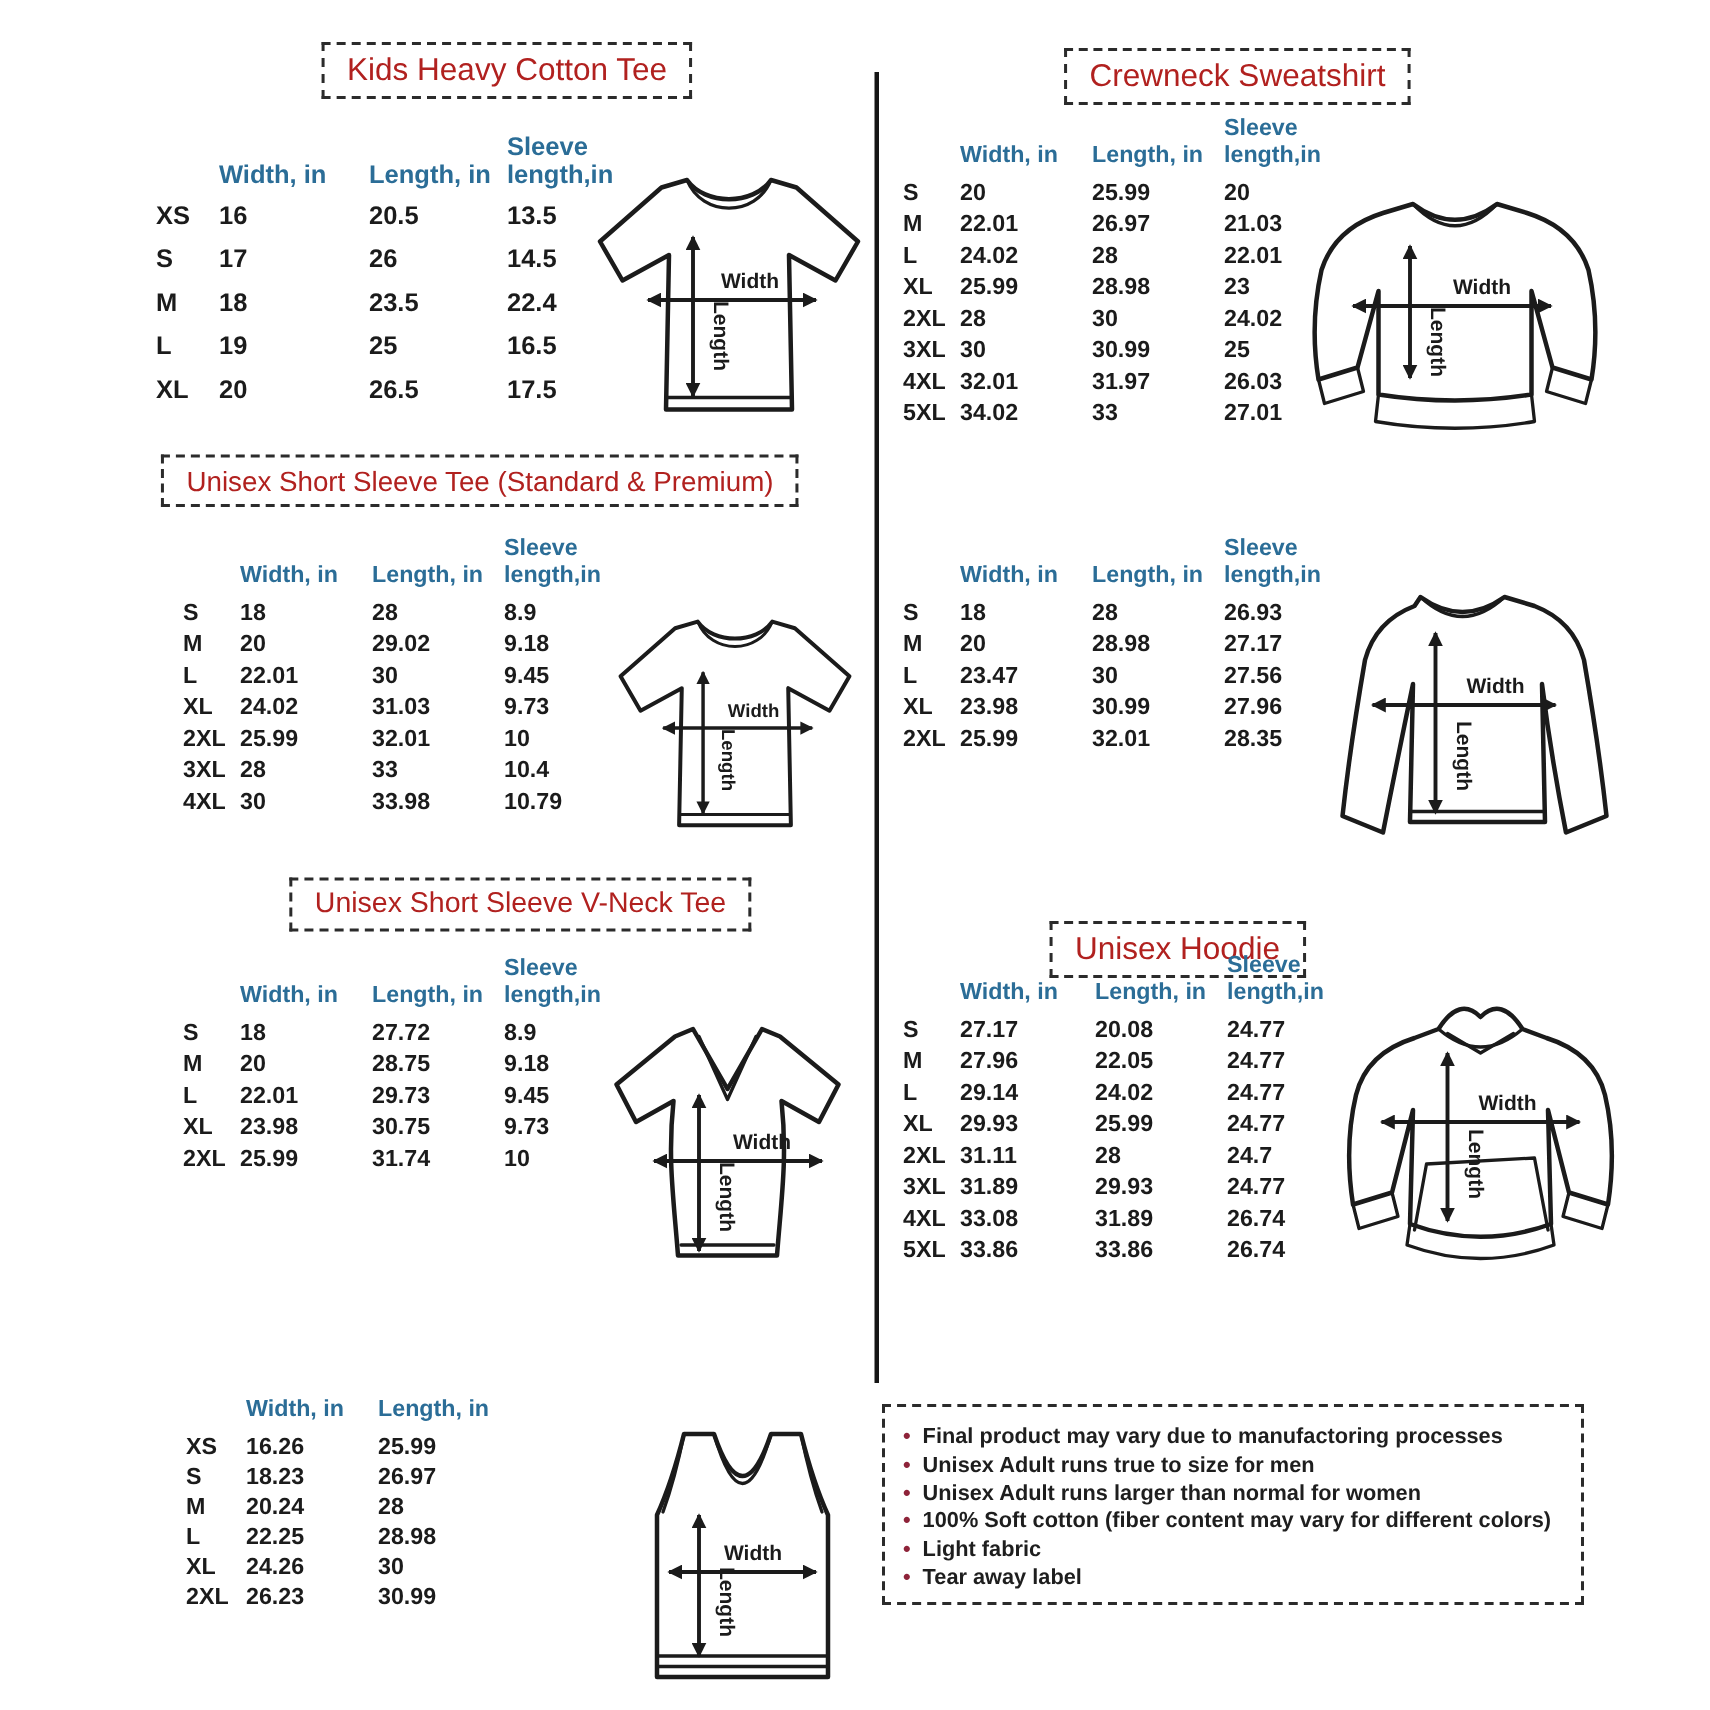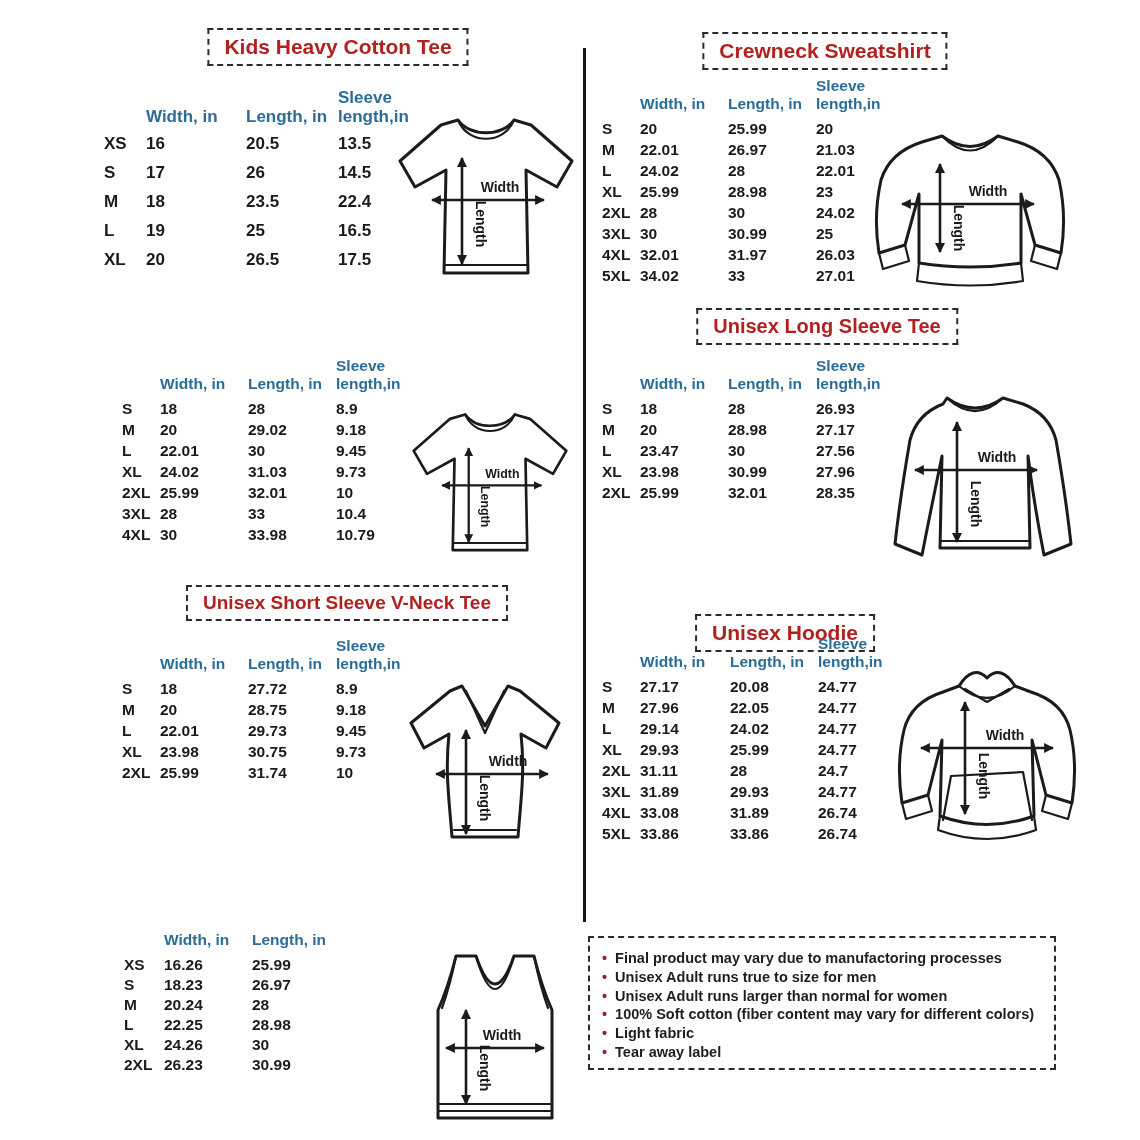--- a/index.html
+++ b/index.html
@@ -10,21 +10,21 @@
   }
   html,body{margin:0;padding:0;background:#ffffff;}
   #stage{
     position:relative;width:1140px;height:1140px;background:#ffffff;
     font-family:"Liberation Sans",sans-serif;color:var(--ink);overflow:hidden;
   }
   .panel{position:absolute;}
   .title-box{
     position:absolute;transform:translateX(-50%);
     border:2.5px dashed #2b2b2b;background:#fff;color:var(--red);
-    font-weight:bold;white-space:nowrap;padding:5px 15px;line-height:1.15;
+    font-weight:normal;white-space:nowrap;padding:5px 15px;line-height:1.15;
   }
   .t21{font-size:21px;} .t20{font-size:20px;} .t19{font-size:19px;} .t185{font-size:18.5px;}
   .size-table{position:absolute;display:grid;font-weight:bold;}
   .t-lg{font-size:17px;} .t-sm{font-size:15.5px;}
   .th{
     color:var(--blue);display:flex;align-items:flex-end;
     padding:0 0 8px 6px;line-height:1.12;text-align:left;
   }
   .th.corner{padding:0;}
   .td{padding-left:6px;white-space:nowrap;}
@@ -143,20 +143,21 @@
       <path class="detail" d="M39,121 L43,137 L17,145 L13,129"></path>
       <path class="detail" d="M53,139 L51,157 Q104,166 157,157 L155,139"></path>
       <line class="arrow" x1="36" y1="80" x2="168" y2="80" marker-start="url(#ah)" marker-end="url(#ah)"></line>
       <line class="arrow" x1="74" y1="40" x2="74" y2="128" marker-start="url(#ah)" marker-end="url(#ah)"></line>
       <text class="svg-label" x="122" y="72" text-anchor="middle">Width</text>
       <text class="svg-label" transform="rotate(90 88 104)" x="88" y="104" text-anchor="middle">Length</text>
     </svg>
   </div>
 
   <div class="panel" style="left:80px;top:300px;width:505px;height:275px;">
+    <div class="title-box t185" style="left:240px;top:3px;">Unisex Short Sleeve Tee (Standard &amp; Premium)</div>
     <div class="size-table t-sm" style="left:34px;top:50px;grid-template-columns:40px 88px 88px 78px;grid-template-rows:50px;grid-auto-rows:21px;">
       <div class="th corner"></div>
       <div class="th">Width, in</div>
       <div class="th">Length, in</div>
       <div class="th" style="max-width:74px;">Sleeve length,in</div>
     <div class="td size">S</div>
         <div class="td val">18</div>
         <div class="td val">28</div>
         <div class="td val">8.9</div>
         <div class="td size">M</div>
@@ -189,21 +190,20 @@
       <path class="detail" d="M70,14 C80,39 116,39 126,14"></path>
       <path class="detail" d="M57,159 L139,159"></path>
       <line class="arrow" x1="44" y1="94" x2="156" y2="94" marker-start="url(#ah)" marker-end="url(#ah)"></line>
       <line class="arrow" x1="74" y1="52" x2="74" y2="158" marker-start="url(#ah)" marker-end="url(#ah)"></line>
       <text class="svg-label" x="112" y="86" text-anchor="middle">Width</text>
       <text class="svg-label" transform="rotate(90 88 118)" x="88" y="118" text-anchor="middle">Length</text>
     </svg>
   </div>
 
   <div class="panel" style="left:592px;top:300px;width:512px;height:280px;">
-    <div class="title-box t20" style="left:235px;top:8px;">Unisex Long Sleeve Tee</div>
     <div class="size-table t-sm" style="left:2px;top:52px;grid-template-columns:40px 88px 88px 78px;grid-template-rows:48px;grid-auto-rows:21px;">
       <div class="th corner"></div>
       <div class="th">Width, in</div>
       <div class="th">Length, in</div>
       <div class="th" style="max-width:74px;">Sleeve length,in</div>
     <div class="td size">S</div>
         <div class="td val">18</div>
         <div class="td val">28</div>
         <div class="td val">26.93</div>
         <div class="td size">M</div>

